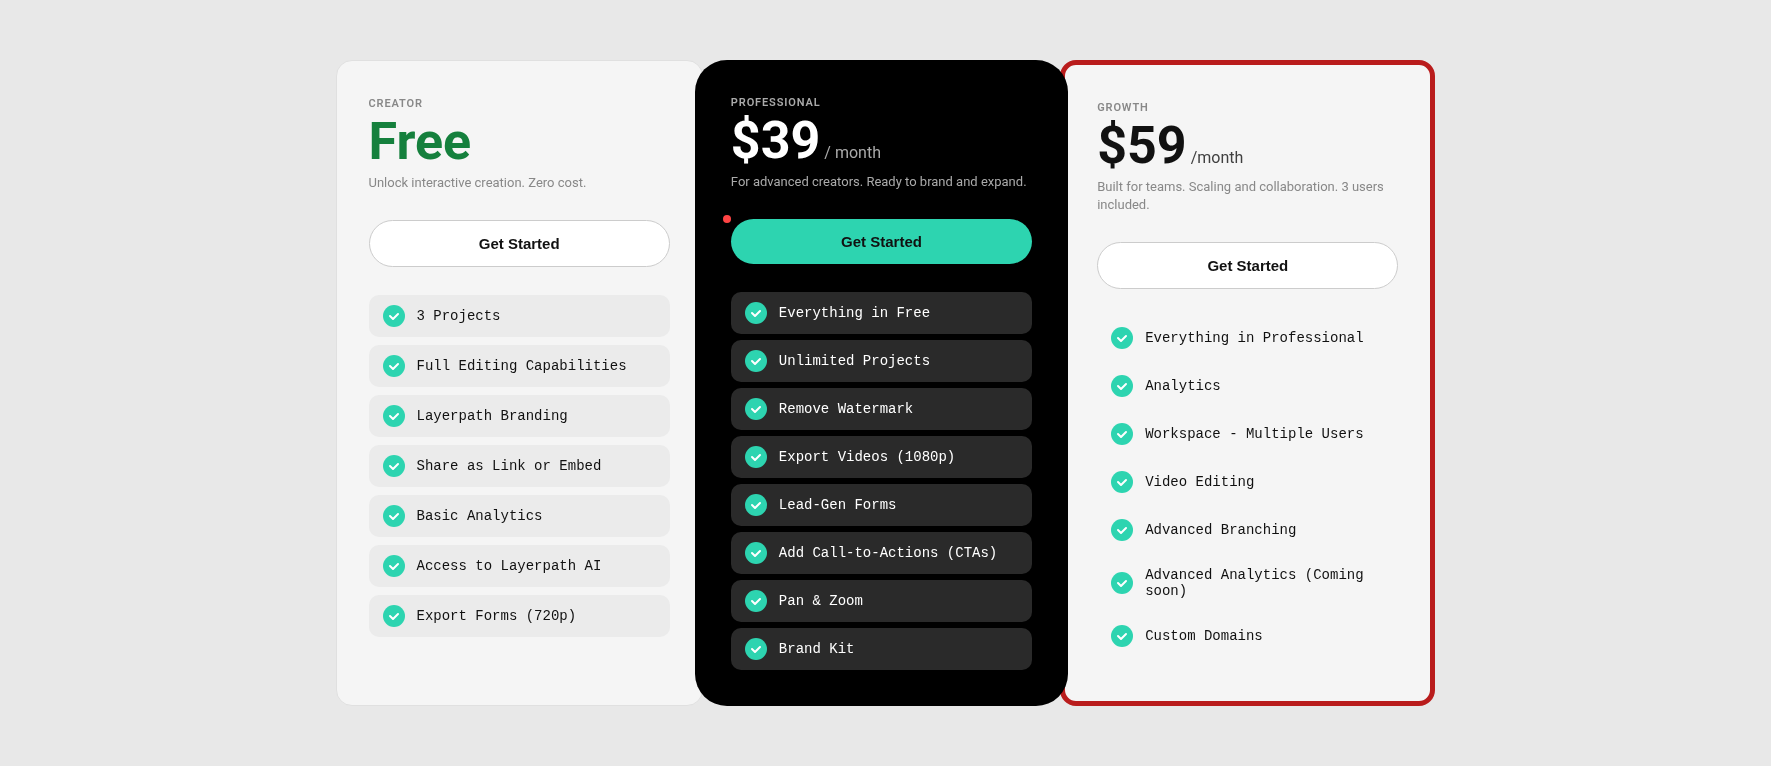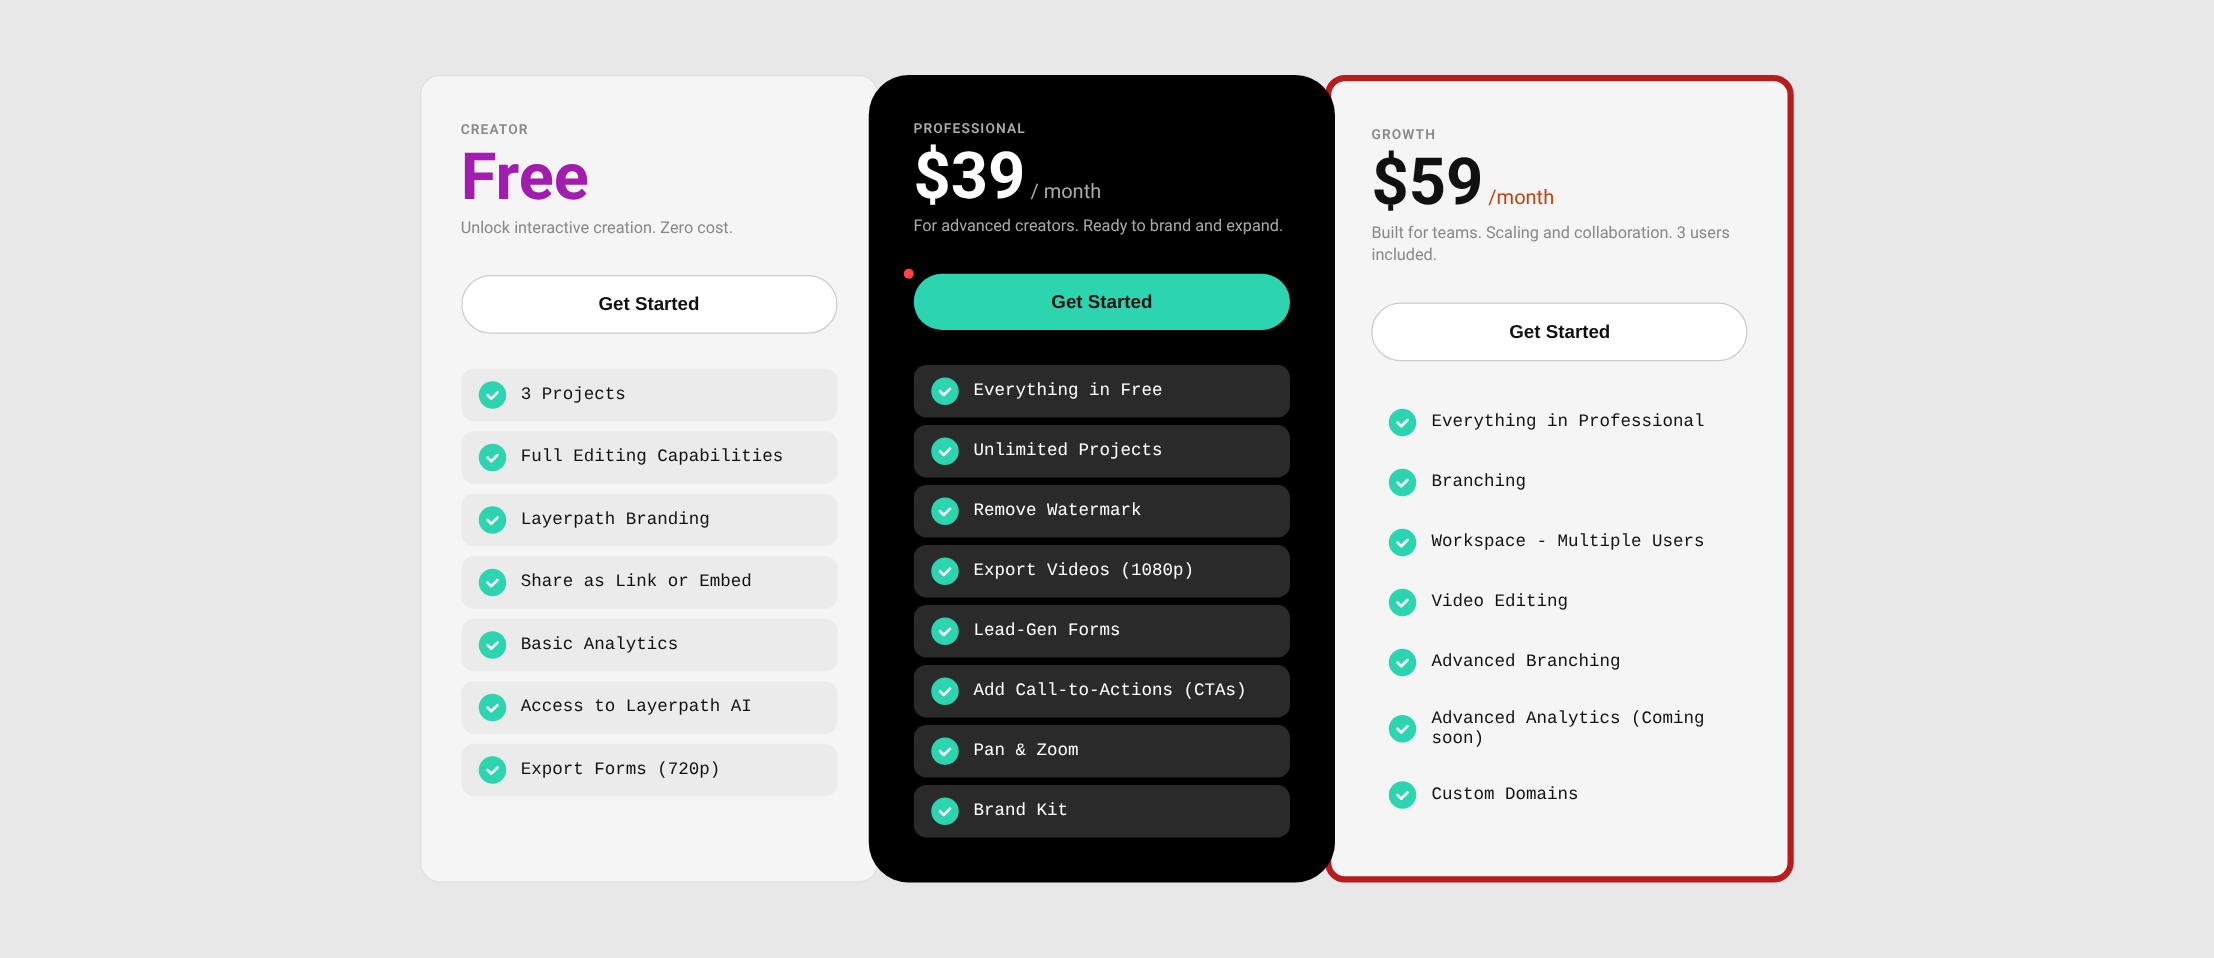--- a/index.html
+++ b/index.html
@@ -68,30 +68,30 @@
       text-align: right;
     }
     .plan-card.professional .plan-price-large {
       color: #fff;
     }
     .plan-card.growth .plan-price-large {
       color: #111;
     }
     .plan-price-period {
       font-size: 16px;
-      color: #c2410c;
+      color: #404040;
       font-weight: 400;
     }
     .plan-card.professional .plan-price-period {
       color: #aaa;
     }
     .plan-free-title {
       font-size: 52px;
       font-weight: 700;
-      color: #a21caf;
+      color: #15803d;
       margin-bottom: 6px;
       line-height: 1;
     }
     .plan-description {
       font-size: 13px;
       color: #888;
       margin-bottom: 28px;
       line-height: 1.4;
     }
     .plan-card.professional .plan-description {
@@ -342,21 +342,21 @@
             </svg>
         </div>
         <span class="feature-text">Everything in Professional</span>
       </div>
       <div class="feature-item light-row">
         <div class="check-icon">
           <svg viewBox="0 0 12 12" fill="none">
               <path d="M2 6l3 3 5-5" stroke="#fff" stroke-width="2" stroke-linecap="round" stroke-linejoin="round"></path>
             </svg>
         </div>
-        <span class="feature-text">Branching</span>
+        <span class="feature-text">Analytics</span>
       </div>
       <div class="feature-item light-row">
         <div class="check-icon">
           <svg viewBox="0 0 12 12" fill="none">
               <path d="M2 6l3 3 5-5" stroke="#fff" stroke-width="2" stroke-linecap="round" stroke-linejoin="round"></path>
             </svg>
         </div>
         <span class="feature-text">Workspace - Multiple Users</span>
       </div>
       <div class="feature-item light-row">

